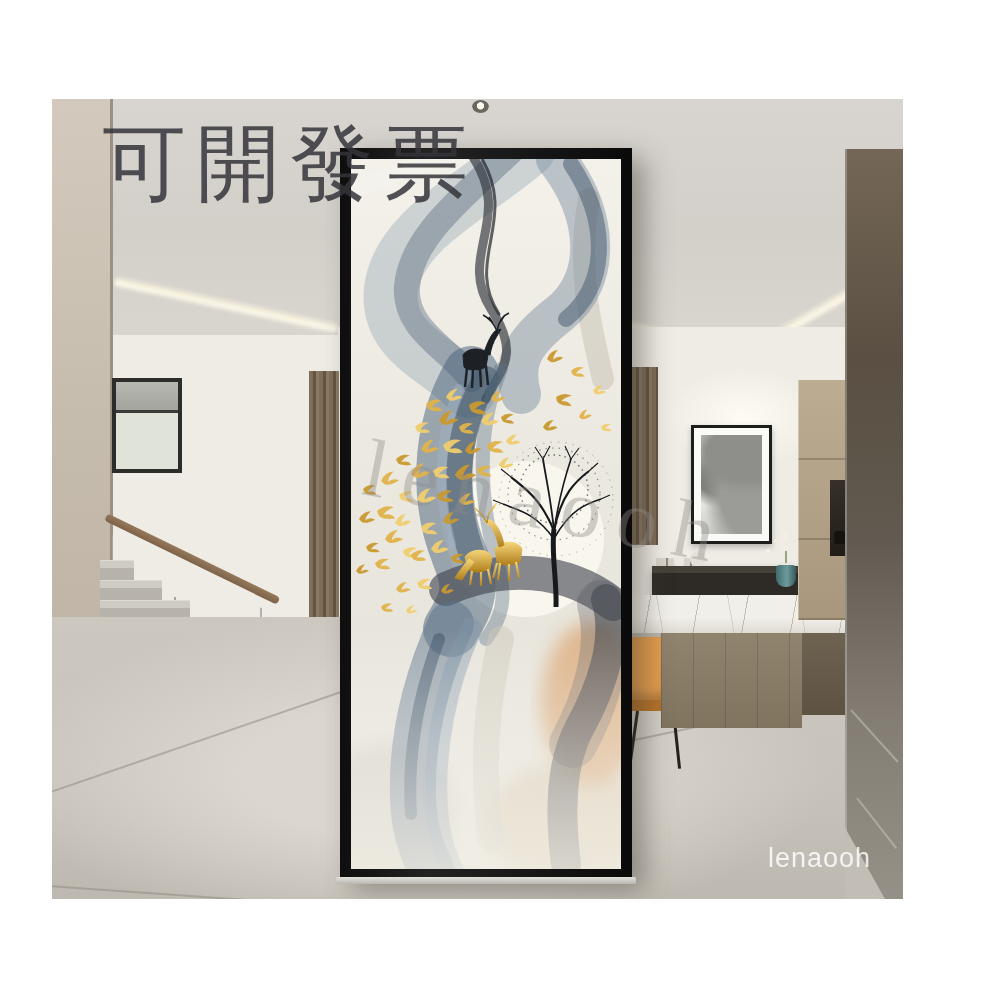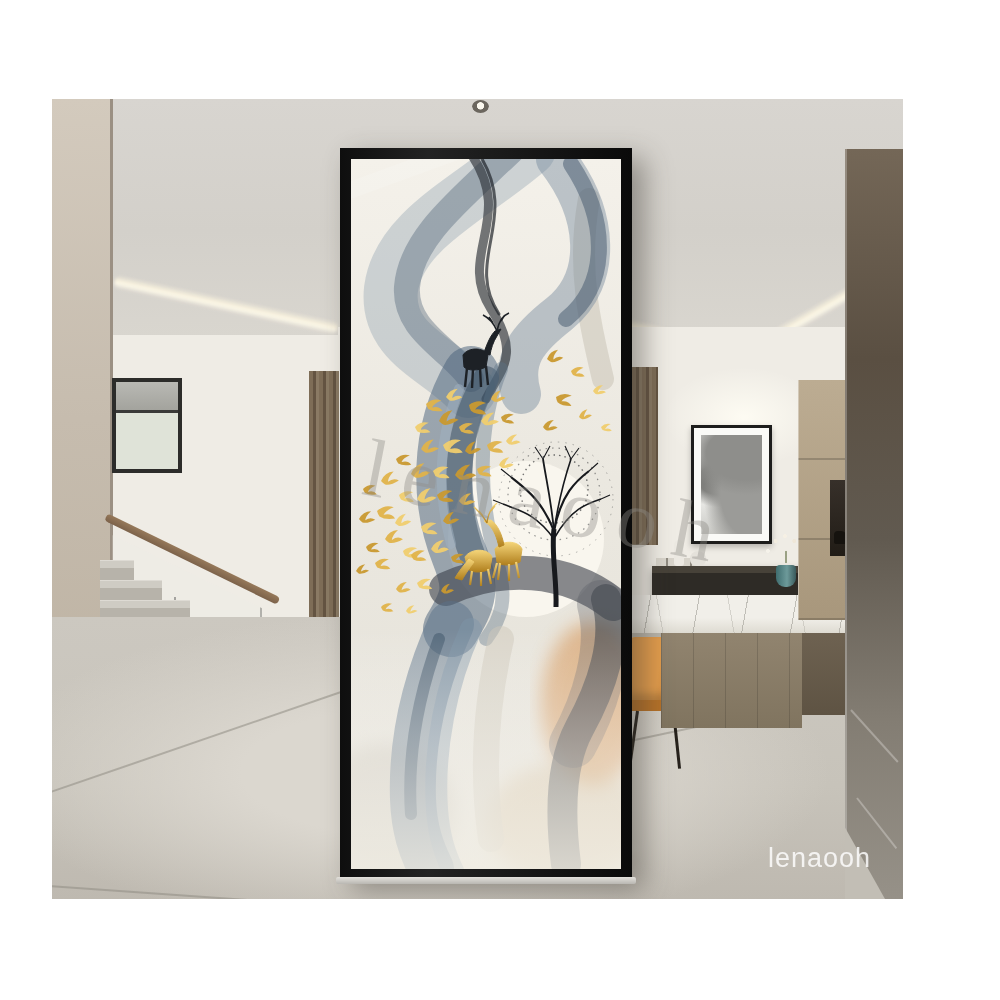--- a/index.html
+++ b/index.html
@@ -292,15 +292,16 @@
           <use href="#birdP" transform="translate(90,432) rotate(-14) scale(0.8)" fill="#c9992f" opacity="0.95"></use>
           <use href="#birdP" transform="translate(30,448) rotate(8) scale(0.8)" fill="#e0b34a" opacity="0.95"></use>
           <use href="#birdP" transform="translate(55,452) rotate(-10) scale(0.7)" fill="#f0cd6e" opacity="0.95"></use>
         </g>
 
       <rect x="0" y="470" width="270" height="240" fill="url(#frostG)"></rect>
       <polygon points="0,40 110,0 60,0 0,22" fill="#ffffff" opacity=".14"></polygon>
     </svg>
   </div>
 
+  <div class="abs wm-cn" style="left:50px;top:8px;"><span>可開發票</span></div>
   <div class="abs wm-center" style="left:322px;top:322px;"><span>lenaooh</span></div>
   <div class="abs wm-corner" style="left:716px;top:744px;"><span>lenaooh</span></div>
 </div>
 
 </body></html>

